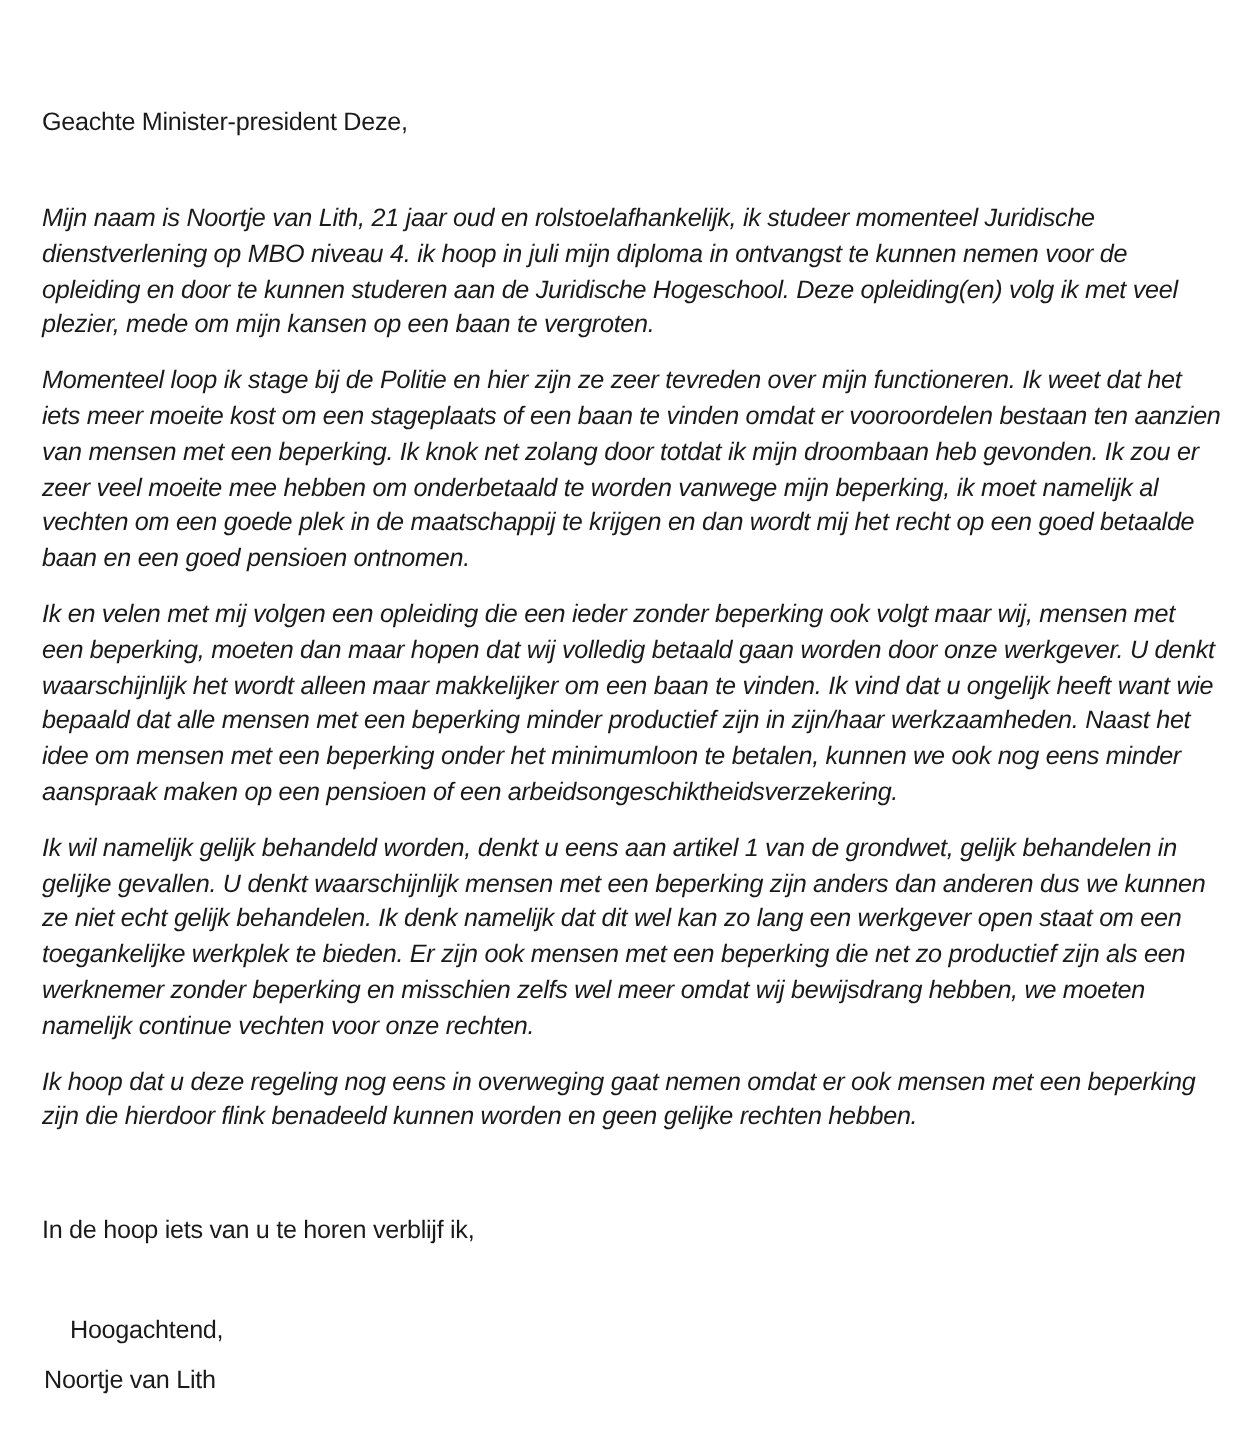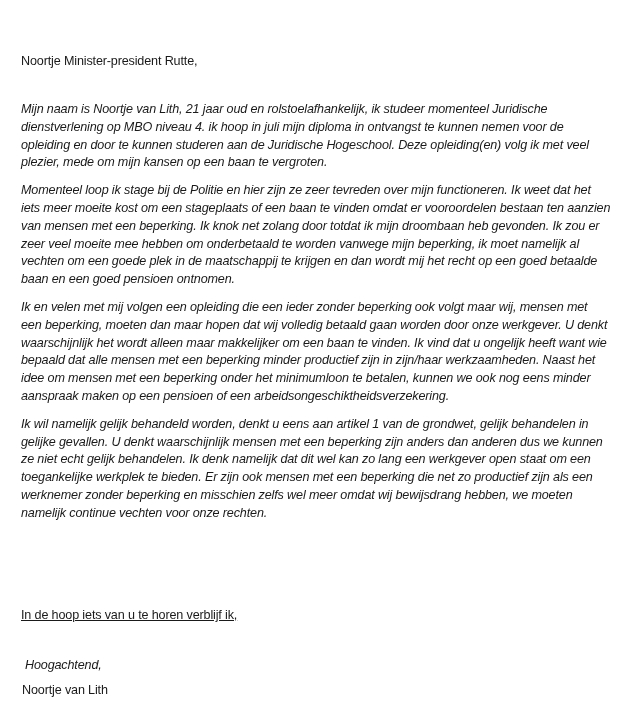--- a/index.html
+++ b/index.html
@@ -6,31 +6,32 @@
     body { width: 620px; height: 726px; overflow: hidden; position: relative; }
     .page {
       position: absolute; left: 21px; top: 0; width: 590px;
       font-family: "Liberation Sans", sans-serif;
       font-size: 12.6px; line-height: 17.8px; color: #1a1a1a;
       letter-spacing: -0.15px;
     }
     .salutation { position: absolute; top: 53px; left: 0; white-space: nowrap; }
     .body-text { position: absolute; top: 101px; left: 0; width: 590px; }
     .body-text p { margin: 0 0 10px 0; font-style: italic; }
-    .closing { position: absolute; top: 607px; left: 0; white-space: nowrap; text-decoration: underline; }
-    .greeting { position: absolute; top: 657px; left: 4px; white-space: nowrap; font-style: italic; }
+    .closing { position: absolute; top: 607px; left: 0; white-space: nowrap; }
+    .greeting { position: absolute; top: 657px; left: 14px; white-space: nowrap; }
     .signature { position: absolute; top: 682px; left: 1px; white-space: nowrap; }
   </style>
 </head>
 <body>
 
 <div class="page">
-  <div class="salutation">Noortje Minister-president Rutte,</div>
+  <div class="salutation">Geachte Minister-president Deze,</div>
   <div class="body-text">
     <p>Mijn naam is Noortje van Lith, 21 jaar oud en rolstoelafhankelijk, ik studeer momenteel Juridische dienstverlening op MBO niveau 4. ik hoop in juli mijn diploma in ontvangst te kunnen nemen voor de opleiding en door te kunnen studeren aan de Juridische Hogeschool. Deze opleiding(en) volg ik met veel plezier, mede om mijn kansen op een baan te vergroten.</p>
     <p>Momenteel loop ik stage bij de Politie en  hier zijn ze zeer tevreden over mijn functioneren. Ik weet dat het iets meer moeite kost om een stageplaats of een baan te vinden omdat er vooroordelen bestaan ten aanzien van mensen met een beperking. Ik knok net zolang door totdat ik mijn droombaan heb gevonden. Ik zou er zeer veel moeite mee hebben om onderbetaald te worden vanwege mijn beperking, ik moet namelijk al vechten om een goede plek in de maatschappij te krijgen en dan wordt mij het recht op een goed betaalde baan en een goed pensioen ontnomen.</p>
     <p>Ik en velen met mij volgen een opleiding die een ieder zonder beperking ook volgt maar wij, mensen met een beperking, moeten dan maar hopen dat wij volledig betaald gaan worden door onze werkgever. U denkt waarschijnlijk het wordt alleen maar makkelijker om een baan te vinden. Ik vind dat u ongelijk  heeft want wie bepaald dat alle mensen met een beperking minder productief zijn in zijn/haar werkzaamheden. Naast het idee om mensen met een beperking onder het minimumloon te betalen, kunnen we ook nog eens minder aanspraak maken op een pensioen of een arbeidsongeschiktheidsverzekering.</p>
     <p>Ik wil namelijk gelijk behandeld worden, denkt u eens aan artikel 1 van de grondwet, gelijk behandelen in gelijke gevallen. U denkt waarschijnlijk mensen met een beperking zijn anders dan anderen dus we kunnen ze niet echt gelijk behandelen. Ik denk namelijk dat dit wel kan zo lang een werkgever open staat om een toegankelijke werkplek te bieden. Er zijn ook mensen met een beperking die net zo productief zijn als een werknemer zonder beperking  en misschien zelfs wel meer omdat wij bewijsdrang hebben, we moeten namelijk continue vechten voor onze rechten.</p>
+    <p>Ik hoop dat u deze regeling nog eens in overweging gaat nemen omdat er ook mensen met een beperking zijn die hierdoor flink benadeeld kunnen worden en geen gelijke rechten hebben.</p>
   </div>
   <div class="closing">In de hoop iets van u te horen verblijf ik,</div>
   <div class="greeting">Hoogachtend,</div>
   <div class="signature">Noortje van Lith</div>
 </div>
 
 </body></html>

